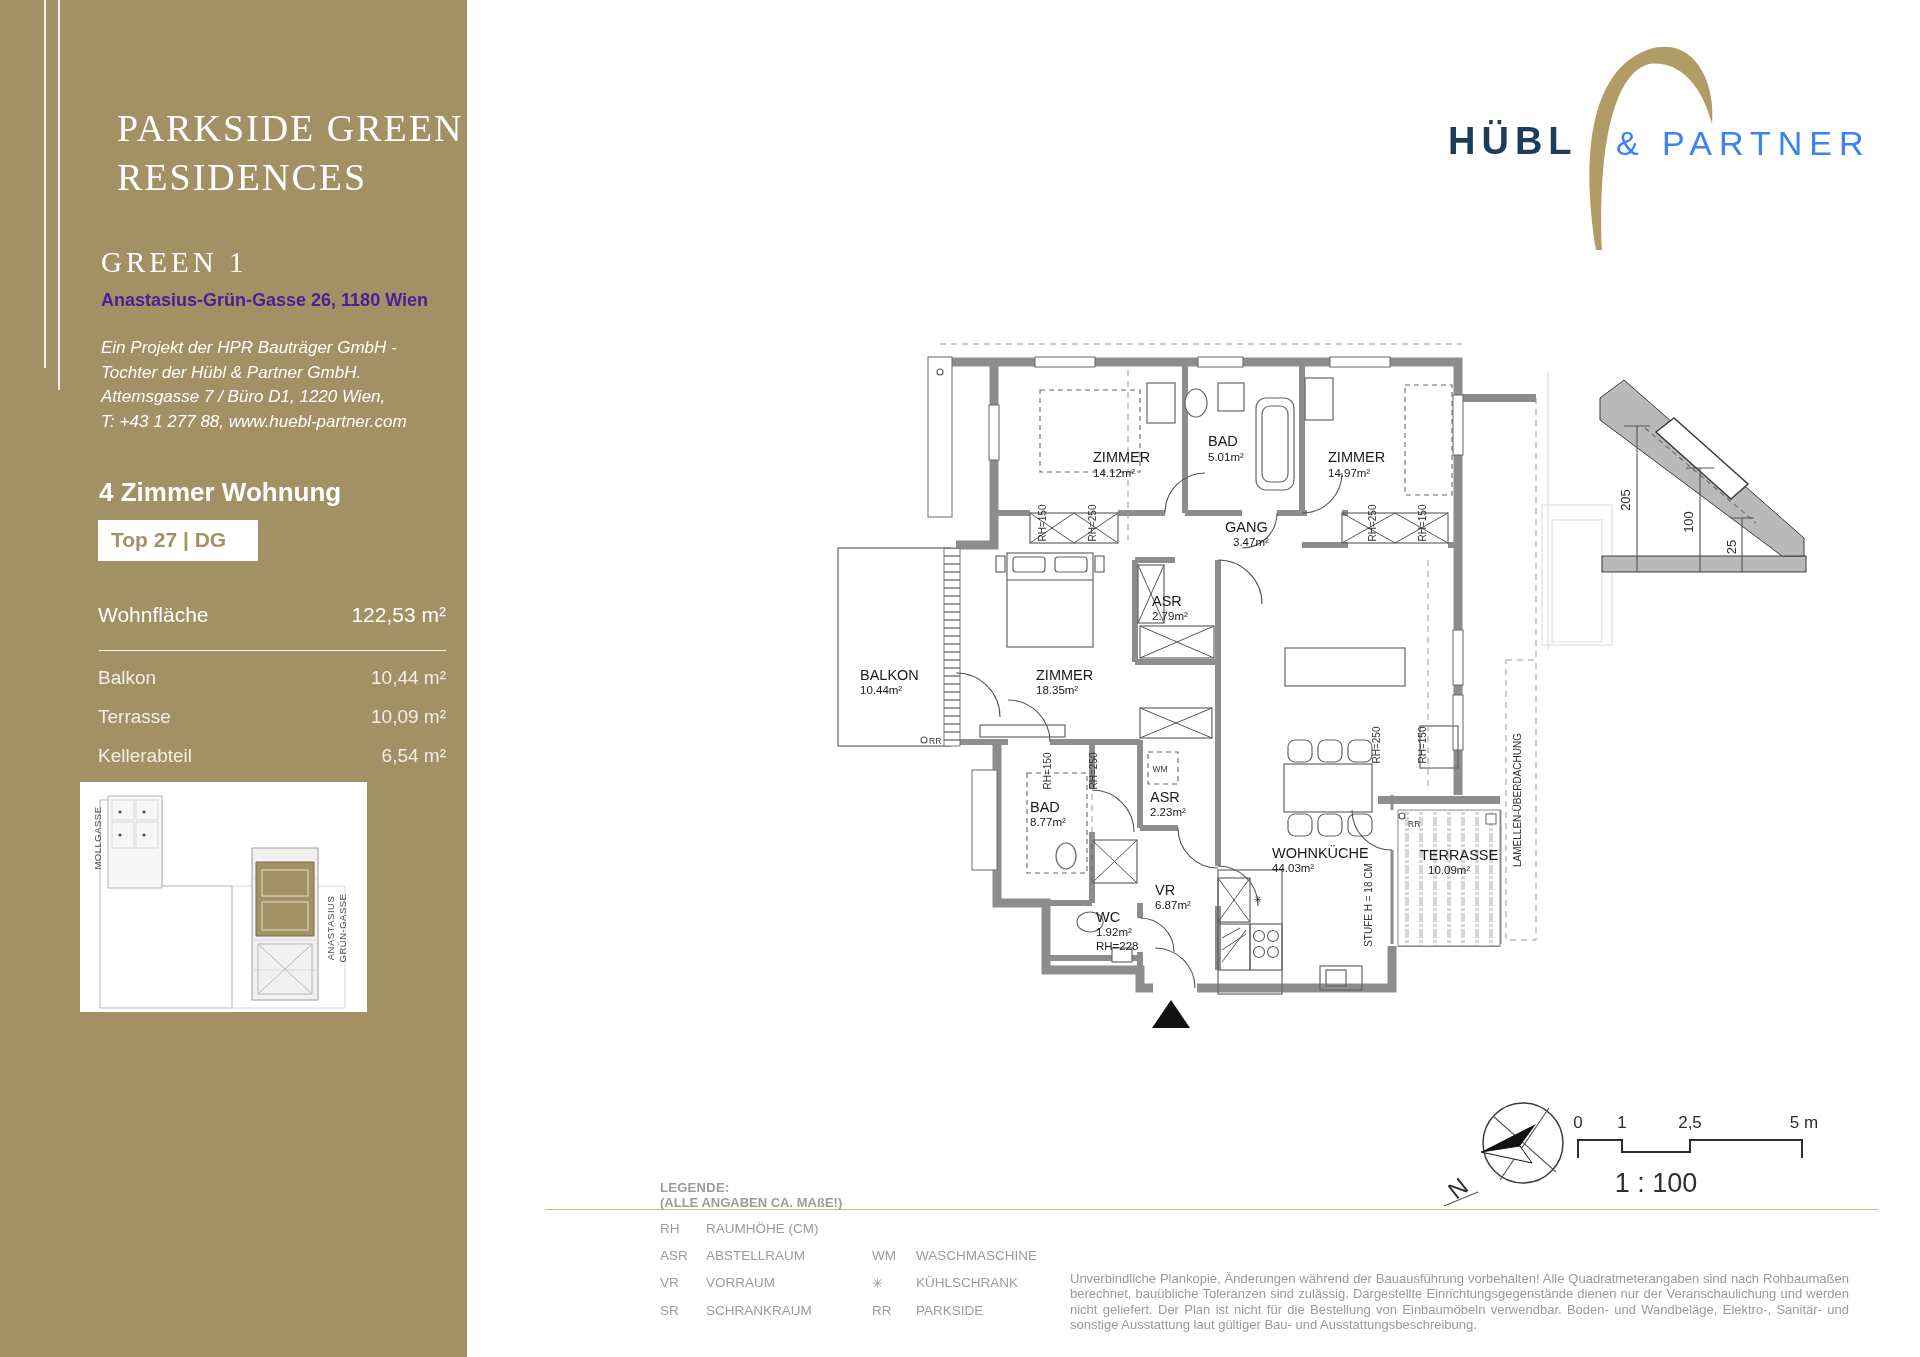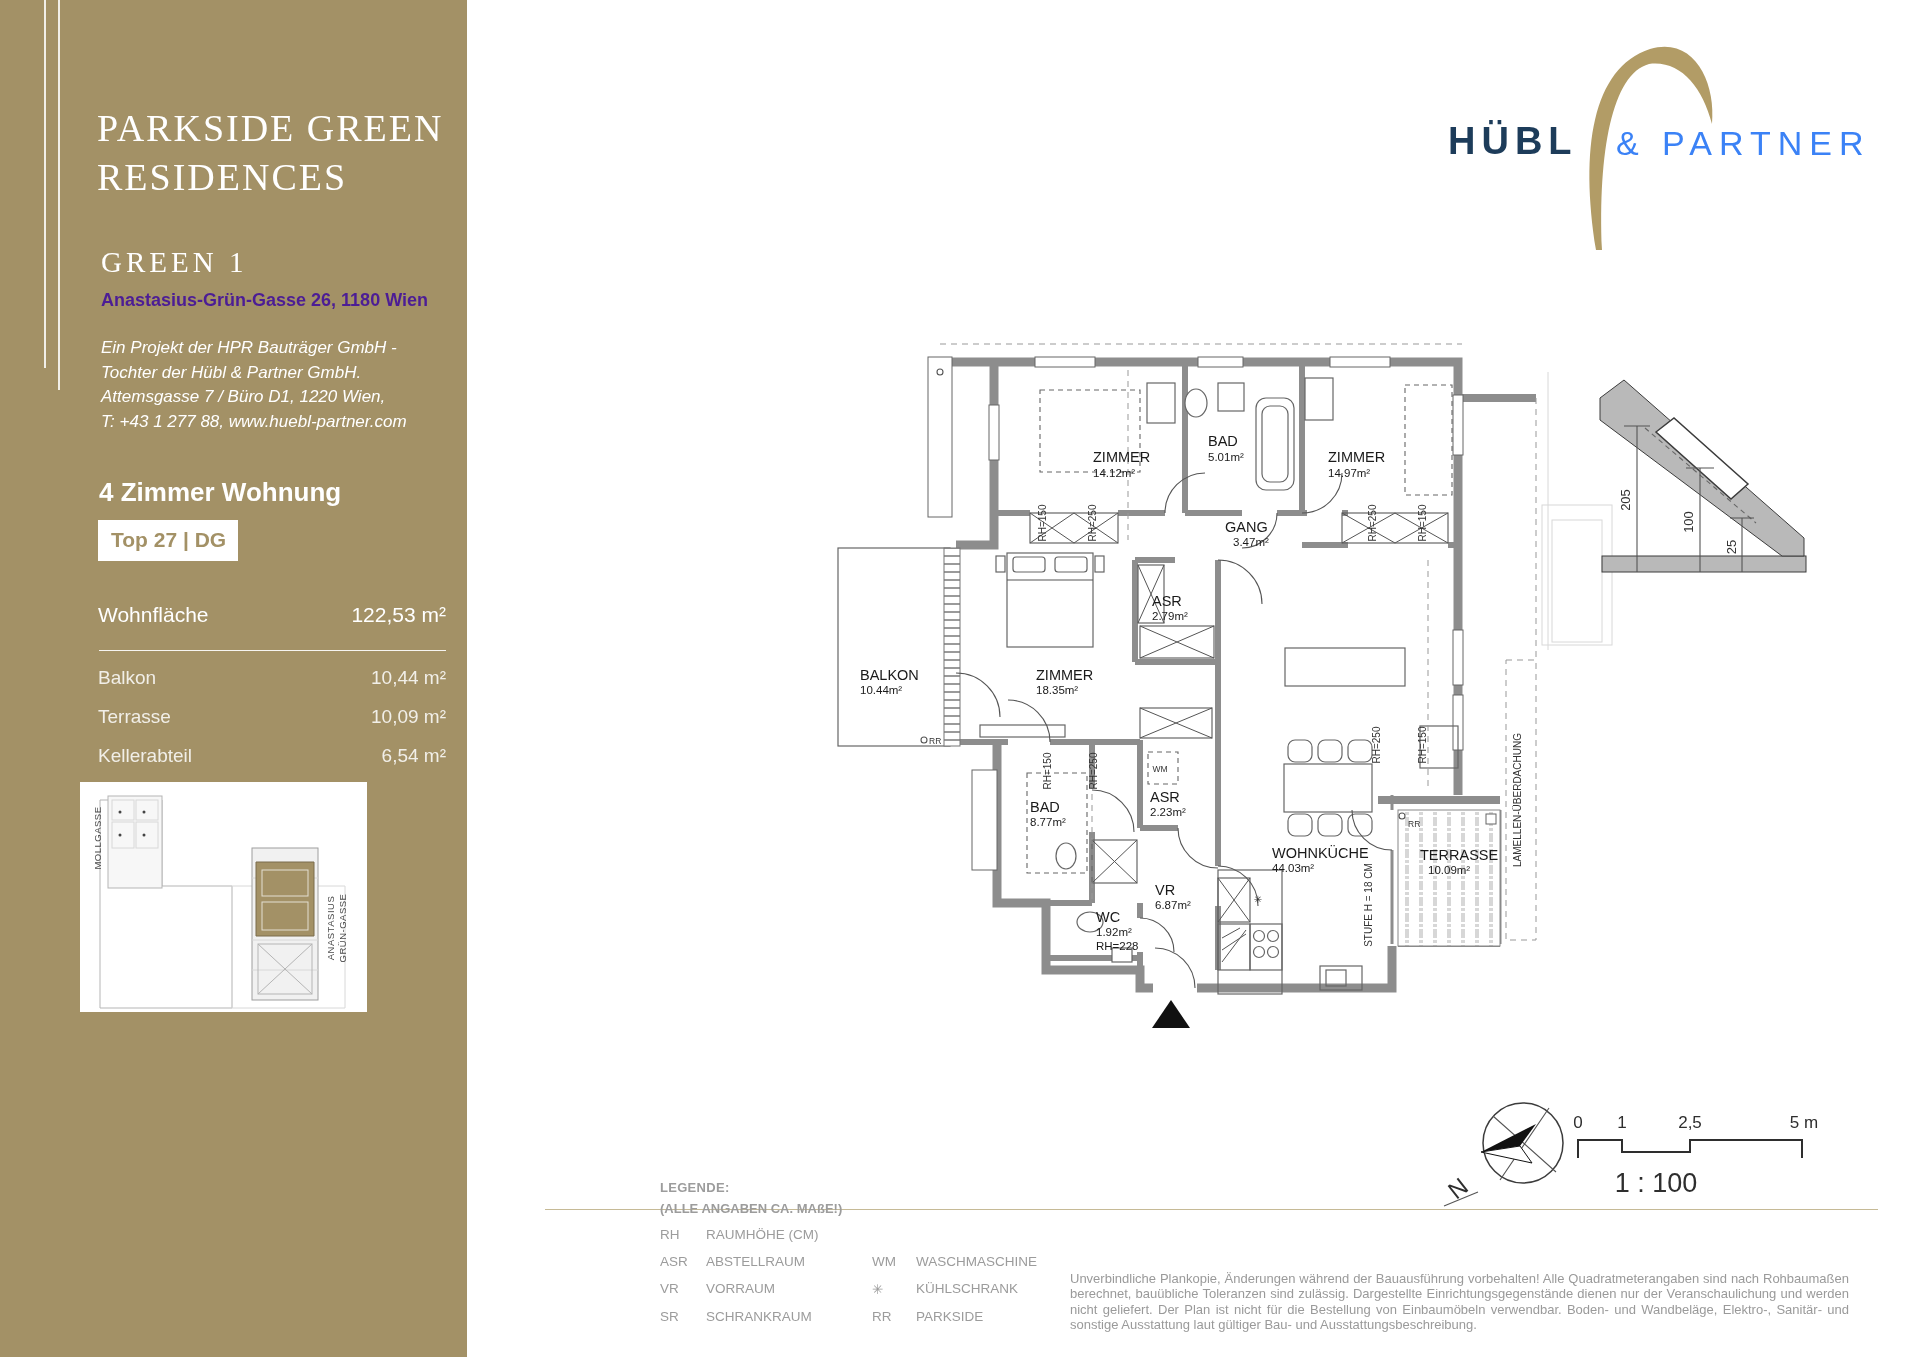--- a/index.html
+++ b/index.html
@@ -4,44 +4,44 @@
 <style>
   html,body{margin:0;padding:0}
   body{width:1920px;height:1357px;position:relative;background:#fff;
        font-family:"Liberation Sans",sans-serif;overflow:hidden}
 
   
   .sidebar{position:absolute;left:0;top:0;width:467px;height:1357px;background:#a39166;color:#fff;z-index:1}
   .deco{position:absolute;width:2px;background:rgba(255,255,255,.85)}
   .deco1{left:44px;top:0;height:368px}
   .deco2{left:58px;top:0;height:390px}
-  .sb-title{position:absolute;left:97px;top:104px;font-family:"Liberation Serif",serif;
+  .sb-title{position:absolute;left:117px;top:104px;font-family:"Liberation Serif",serif;
             font-size:38px;line-height:49px;letter-spacing:2px;font-weight:400}
   .sb-project{position:absolute;left:101px;top:246px;font-family:"Liberation Serif",serif;
               font-size:29px;letter-spacing:4px;font-weight:400}
   .sb-address{position:absolute;left:101px;top:290px;font-size:18px;color:#4c1d95;font-weight:700}
   .sb-dev{position:absolute;left:101px;top:336px;font-size:17px;font-style:italic;line-height:24.5px}
   .sb-apt{position:absolute;left:99px;top:477px;font-size:26px;font-weight:700}
   .sb-badge{position:absolute;left:98px;top:520px;background:#fff;color:#a39166;
-            font-size:21px;font-weight:700;padding:8px 12px 9px 13px}
+            font-size:21px;font-weight:700;padding:8px 32px 9px 13px}
   .sb-wohn{position:absolute;left:98px;top:603px;width:348px;display:flex;justify-content:space-between;font-size:21px}
   .sb-line{position:absolute;left:99px;top:650px;width:347px;height:1px;background:rgba(255,255,255,.9)}
   .sb-areas{position:absolute;left:98px;top:667px;width:348px;font-size:19px;color:rgba(255,255,255,.85)}
   .sb-areas .row{display:flex;justify-content:space-between;margin-bottom:17px}
   .sb-map{position:absolute;left:80px;top:782px;width:287px;height:230px;background:#fff}
 
   
   .logo-w1{position:absolute;left:1448px;top:120px;font-size:38px;font-weight:700;color:#1d3c5a;letter-spacing:6px;z-index:2}
   .logo-w2{position:absolute;left:1616px;top:124px;font-size:34px;font-weight:400;color:#3b82f6;letter-spacing:7px;z-index:2}
 
   
   .divider{position:absolute;left:545px;top:1209px;width:1333px;height:1px;background:#c6ba96;z-index:2}
   .legend{position:absolute;left:660px;top:1180px;color:#9c9c9c;z-index:2}
   .legend-title{font-size:13px;font-weight:700;letter-spacing:.3px}
-  .legend-sub{font-size:13px;font-weight:700;margin-top:6px}
+  .legend-sub{font-size:13px;font-weight:700;margin-top:0}
   .legend-grid{display:grid;grid-template-columns:46px 166px 44px auto;margin-top:11px;font-size:13.5px;row-gap:12px}
   .disclaimer{position:absolute;left:1070px;top:1271px;width:779px;font-size:13px;line-height:15.4px;
               color:#9a9a9a;text-align:justify;z-index:2}
 
   
   svg.overlay{position:absolute;left:0;top:0;z-index:3;pointer-events:none}
   .wall{stroke:#8d8d8d;fill:none}
   .w9{stroke-width:9}.w8{stroke-width:8}.w6{stroke-width:6}.w3{stroke-width:3}
   .ln{stroke:#555;stroke-width:1.1;fill:none}
   .fur{stroke:#666;stroke-width:1.2;fill:#fff}

